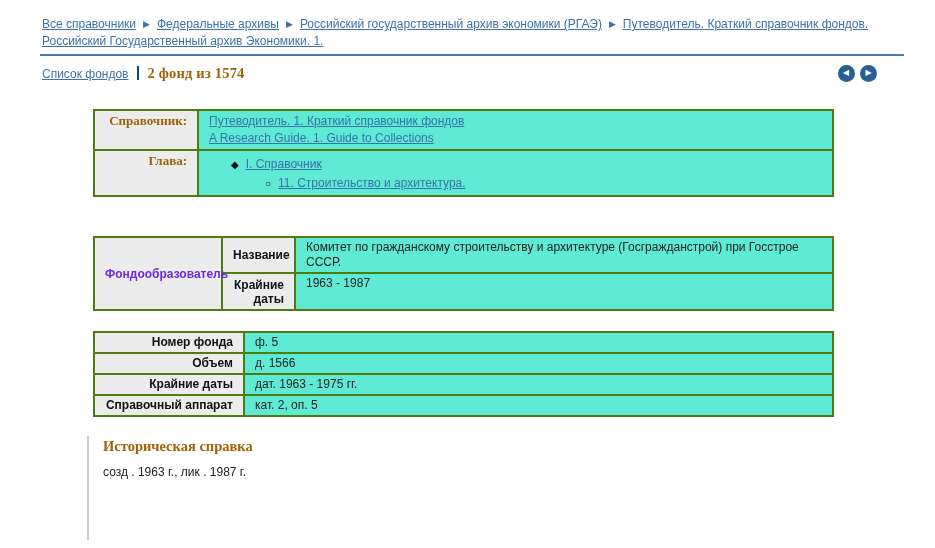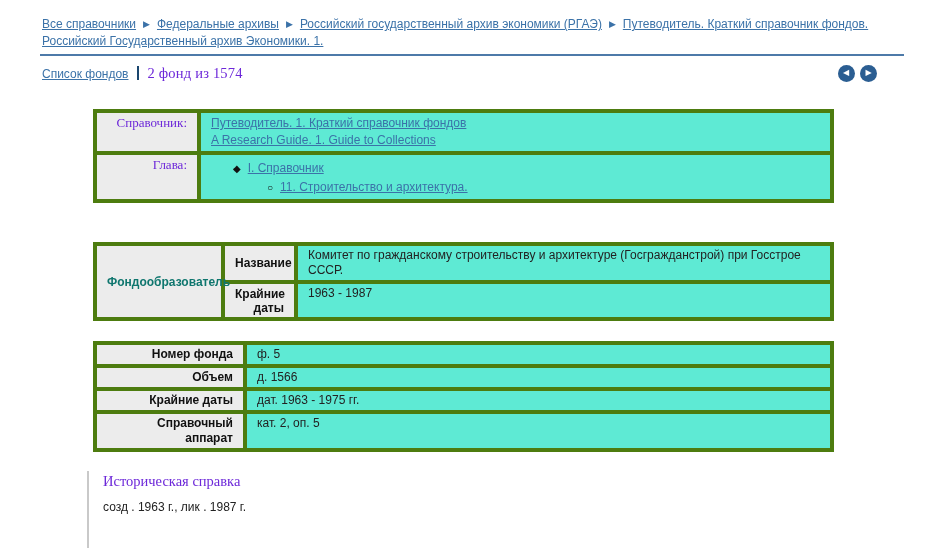--- a/index.html
+++ b/index.html
@@ -10,22 +10,22 @@
     overflow: hidden;
     background: #ffffff;
     font-family: "Liberation Sans", "DejaVu Sans", sans-serif;
     font-size: 12px;
     color: #222;
   }
   a { text-decoration: none; cursor: pointer; }
   .link { color: #3b72a8; text-decoration: underline; }
   .serif-strong {
     font-family: "Liberation Serif", "DejaVu Serif", serif;
-    font-weight: normal;
-    color: #6d28d9;
+    font-weight: bold;
+    color: #a16207;
   }
 
   
   .breadcrumb {
     margin: 16px 30px 0 42px;
     width: 866px;
     line-height: 17px;
   }
   .breadcrumb .sep {
     color: #3b72a8;
@@ -61,42 +61,42 @@
     text-align: center;
     vertical-align: top;
     padding: 0; margin-left: 2px;
     cursor: pointer;
     font-family: "DejaVu Sans", sans-serif;
   }
   .arrow-btn .glyph { position: relative; top: -1px; }
 
   
   table { border-collapse: collapse; margin-left: 93px; width: 741px; table-layout: fixed; }
-  td, th { border: 4px solid #4d7c0f; vertical-align: top; padding: 2px 10px; }
+  td, th { border: 2px solid #4d7c0f; vertical-align: top; padding: 2px 10px; }
   th { background: #ececec; font-weight: bold; text-align: right; }
   td { background: #5eead4; text-align: left; }
 
   
   .guide-table { margin-top: 26px; }
   .guide-table th { width: 104px; font-size: 13px; }
   .guide-table .row-guide { height: 39px; }
   .guide-table .row-chapter { height: 45px; }
   .guide-table a { display: block; line-height: 17px; }
   .tree { list-style: none; padding-top: 2px; }
   .tree li { line-height: 18px; }
   .tree .l1 { padding-left: 22px; }
   .tree .l2 { padding-left: 56px; }
   .tree .marker { color: #111; margin-right: 7px; font-size: 10px; }
   .tree a { display: inline; }
 
   
   .creator-table { margin-top: 39px; }
   .creator-table .creator-label {
     width: 128px; text-align: center; vertical-align: middle;
-    color: #0f766e; font-size: 12px;
+    color: #6d28d9; font-size: 12px;
   }
   .creator-table .sub-label { width: 73px; vertical-align: middle; color: #111; }
   .creator-table td { line-height: 15px; }
   .creator-table .row-name { height: 31px; }
   .creator-table .row-dates { height: 37px; }
 
   
   .fond-table { margin-top: 20px; }
   .fond-table th { width: 150px; color: #111; text-align: right; }
   .fond-table tr { height: 20px; }

